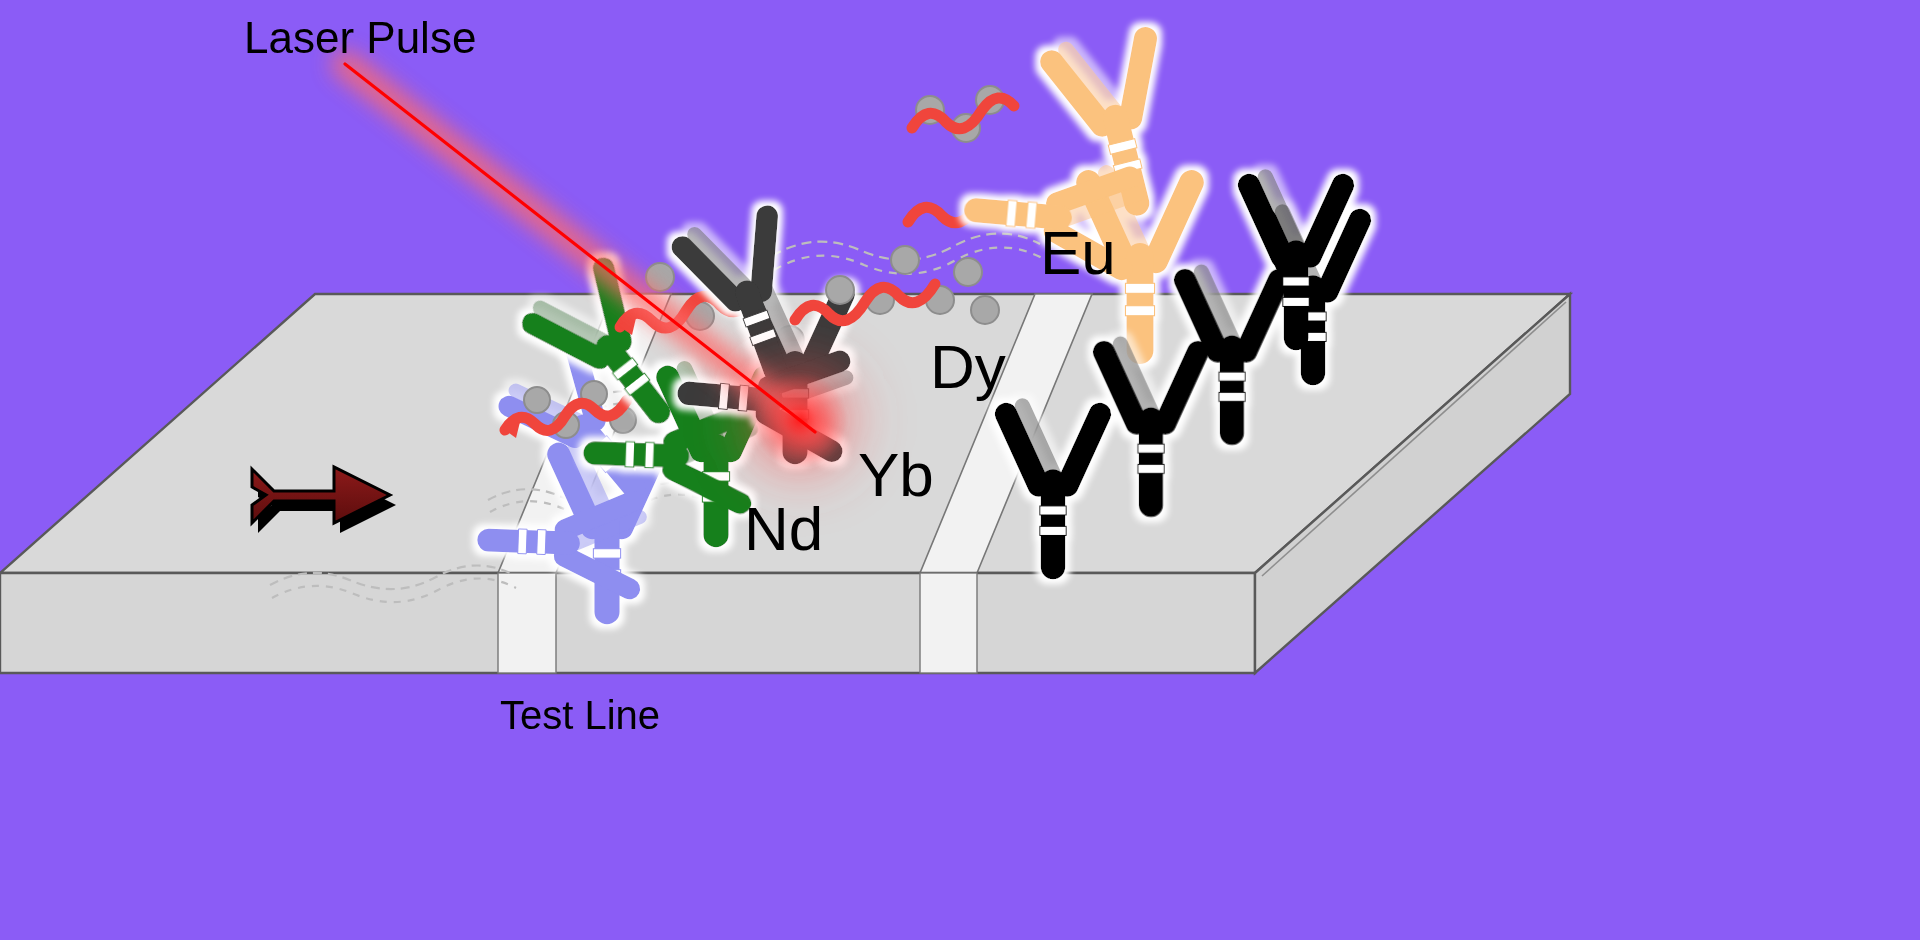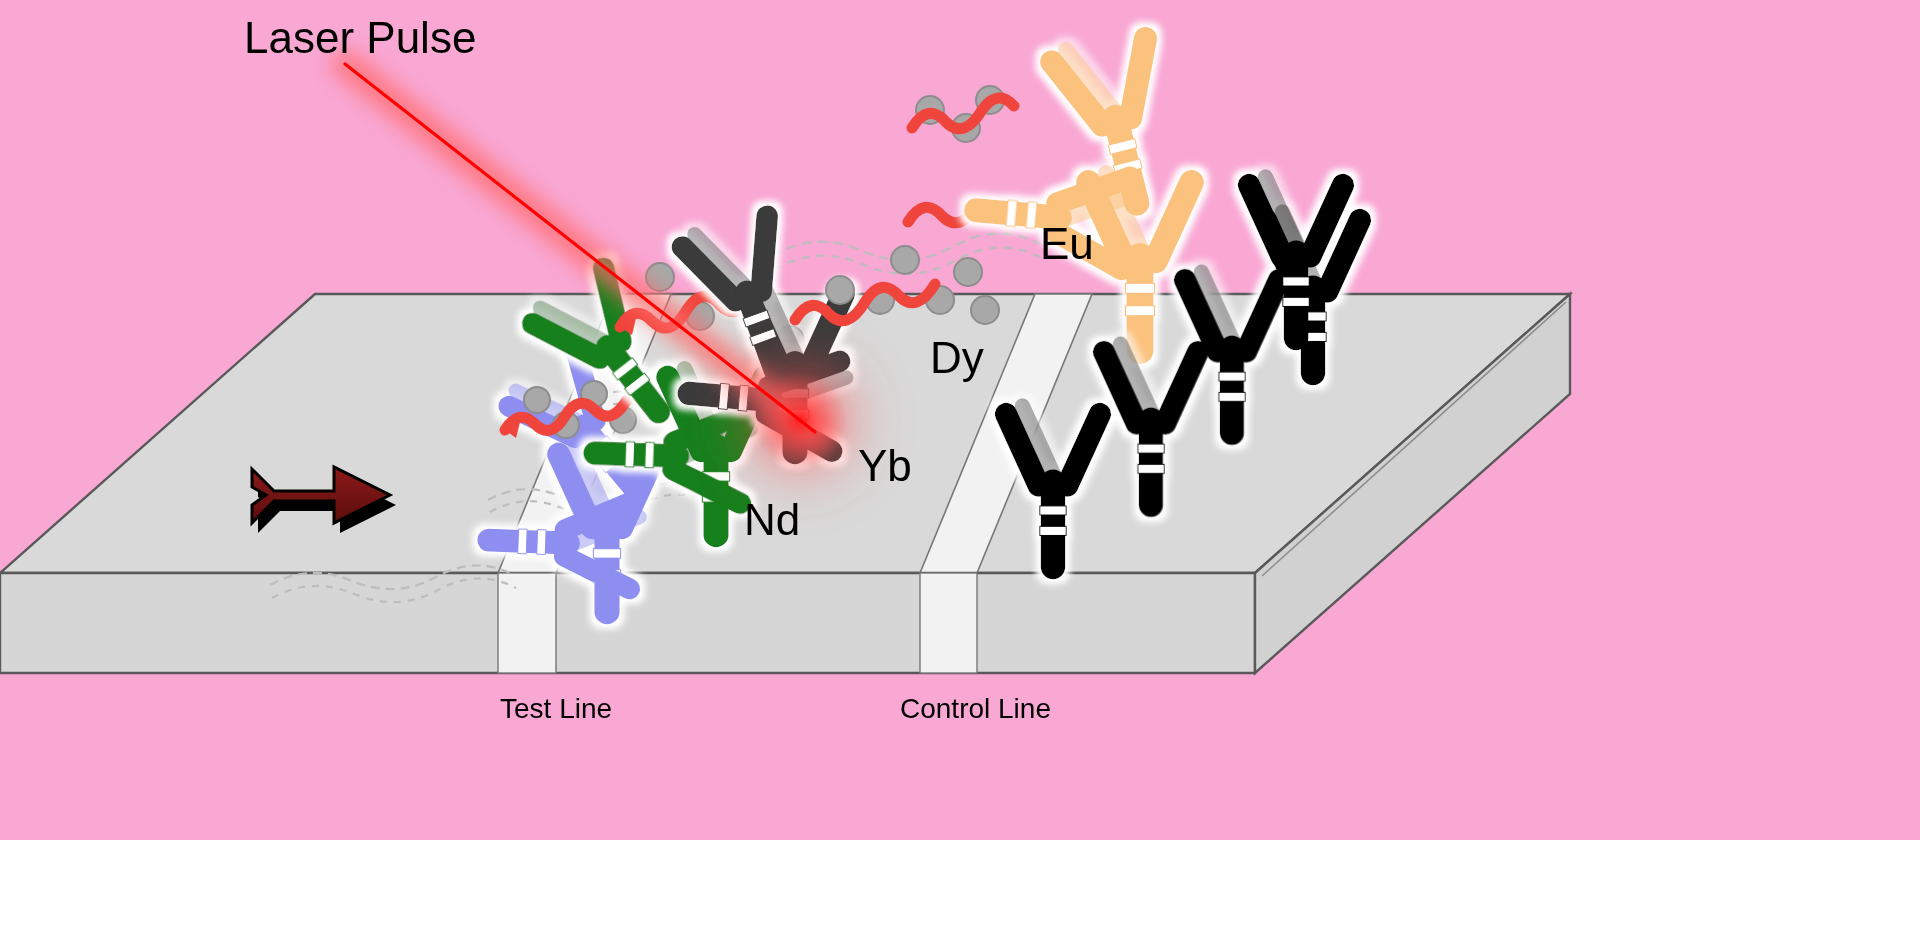--- a/index.html
+++ b/index.html
@@ -1,22 +1,22 @@
 <!DOCTYPE html>
 <html><head>
 <meta charset="utf-8">
 <style>
   html,body{margin:0;padding:0;background:#ffffff;}
   body{width:1920px;height:940px;overflow:hidden;
        font-family:"Liberation Sans","DejaVu Sans",sans-serif;}
-  #stage{position:relative;width:1920px;height:840px;background:#f9a8d4;text-decoration:underline;}
+  #stage{position:relative;width:1920px;height:940px;background:#8b5cf6;text-decoration:underline;}
   #scene{position:absolute;left:0;top:0;width:1920px;height:940px;}
   .lbl{position:absolute;color:#000;white-space:nowrap;line-height:1;}
-  .lbl.el{font-size:44px;}
-  .lbl.line{font-size:28px;text-align:center;}
+  .lbl.el{font-size:62px;}
+  .lbl.line{font-size:40px;text-align:center;}
   .lbl.laser{font-size:44px;}
 </style>
 </head>
 <body>
 
 <div id="stage">
 
 <svg id="scene" viewBox="0 0 1920 940" xmlns="http://www.w3.org/2000/svg">
   <defs>
     <filter id="soft" x="-60%" y="-60%" width="220%" height="220%">
@@ -197,15 +197,14 @@
 </svg>
 
 <div class="lbl laser" style="left:244px;top:16px;">Laser Pulse</div>
 
 <div class="lbl el" style="left:1040px;top:222px;">Eu</div>
 <div class="lbl el" style="left:930px;top:336px;">Dy</div>
 <div class="lbl el" style="left:858px;top:424px;margin-top:20px;">Yb</div>
 <div class="lbl el" style="left:744px;top:498px;">Nd</div>
 
 <div class="lbl line" style="left:500px;top:695px;">Test Line</div>
-<div class="lbl line" style="left:900px;top:695px;">Control Line</div>
 
 </div>
 
 </body></html>

